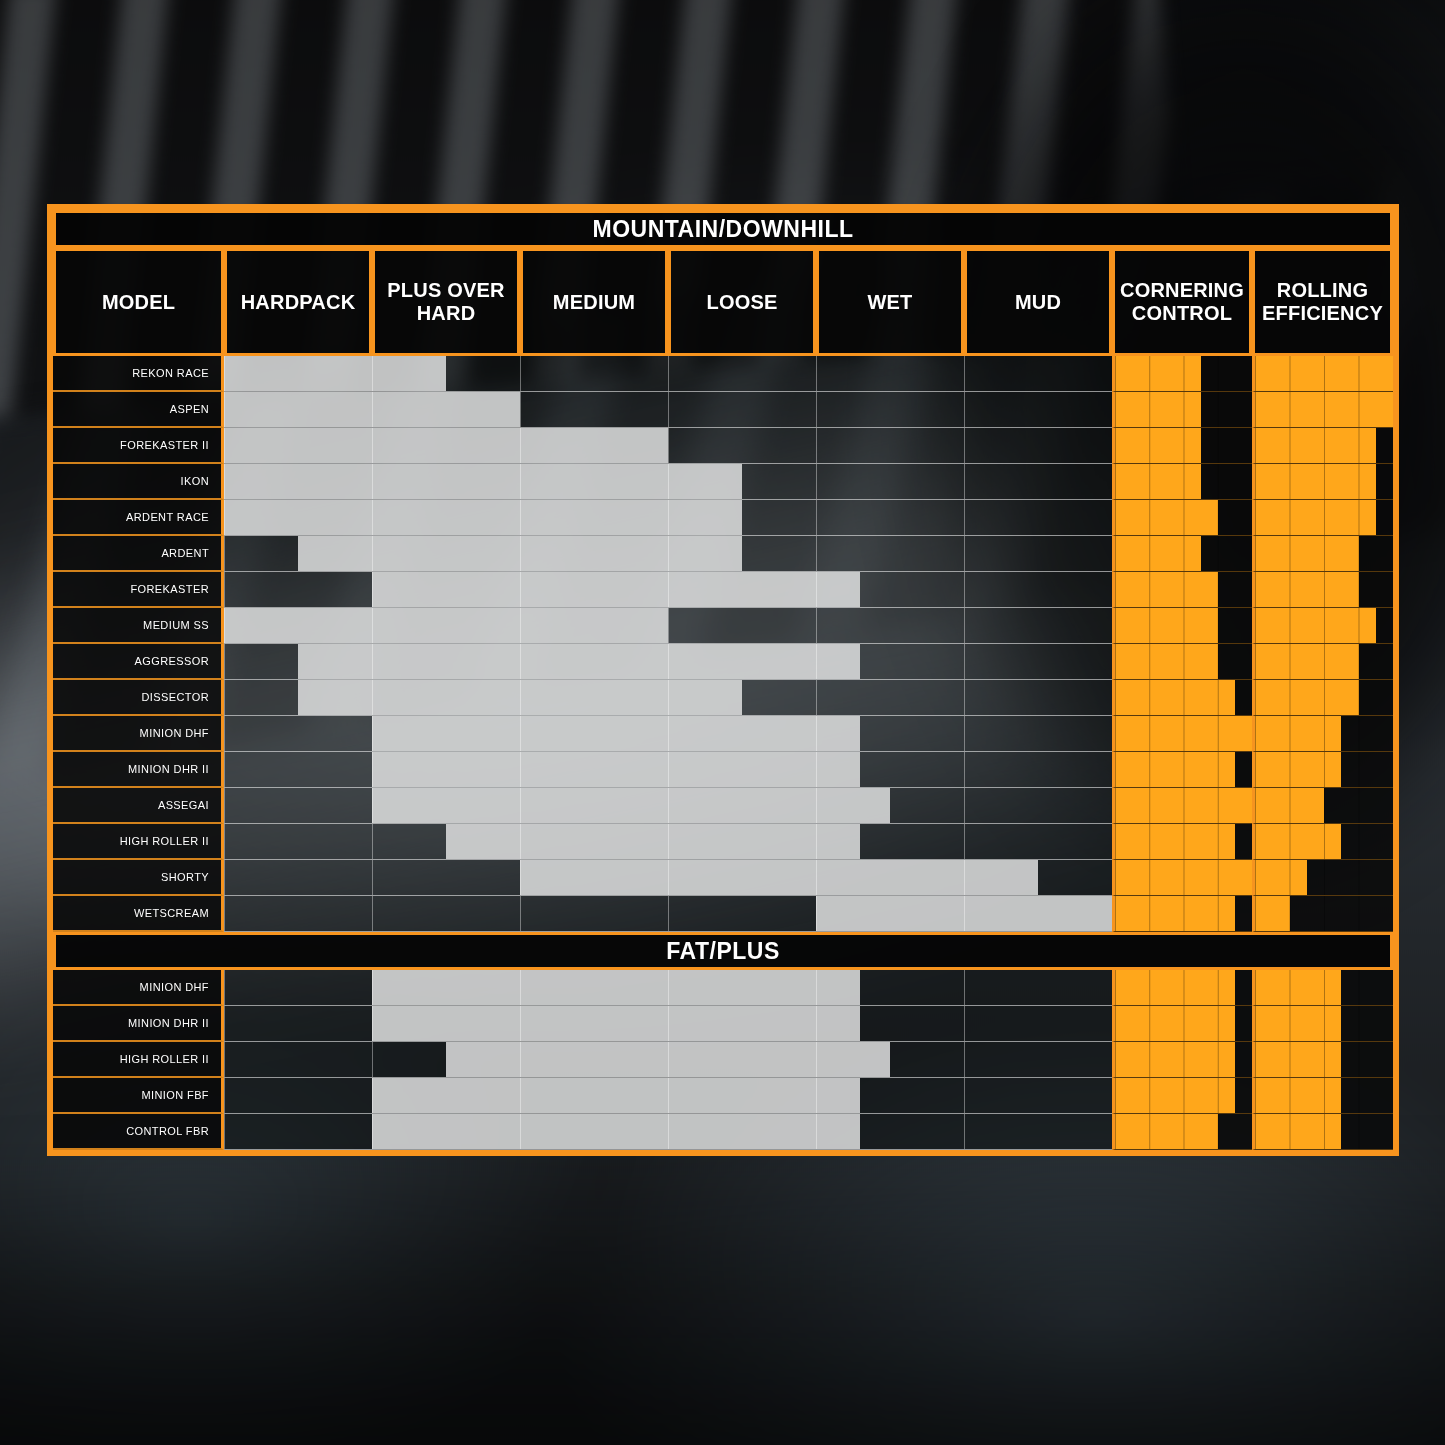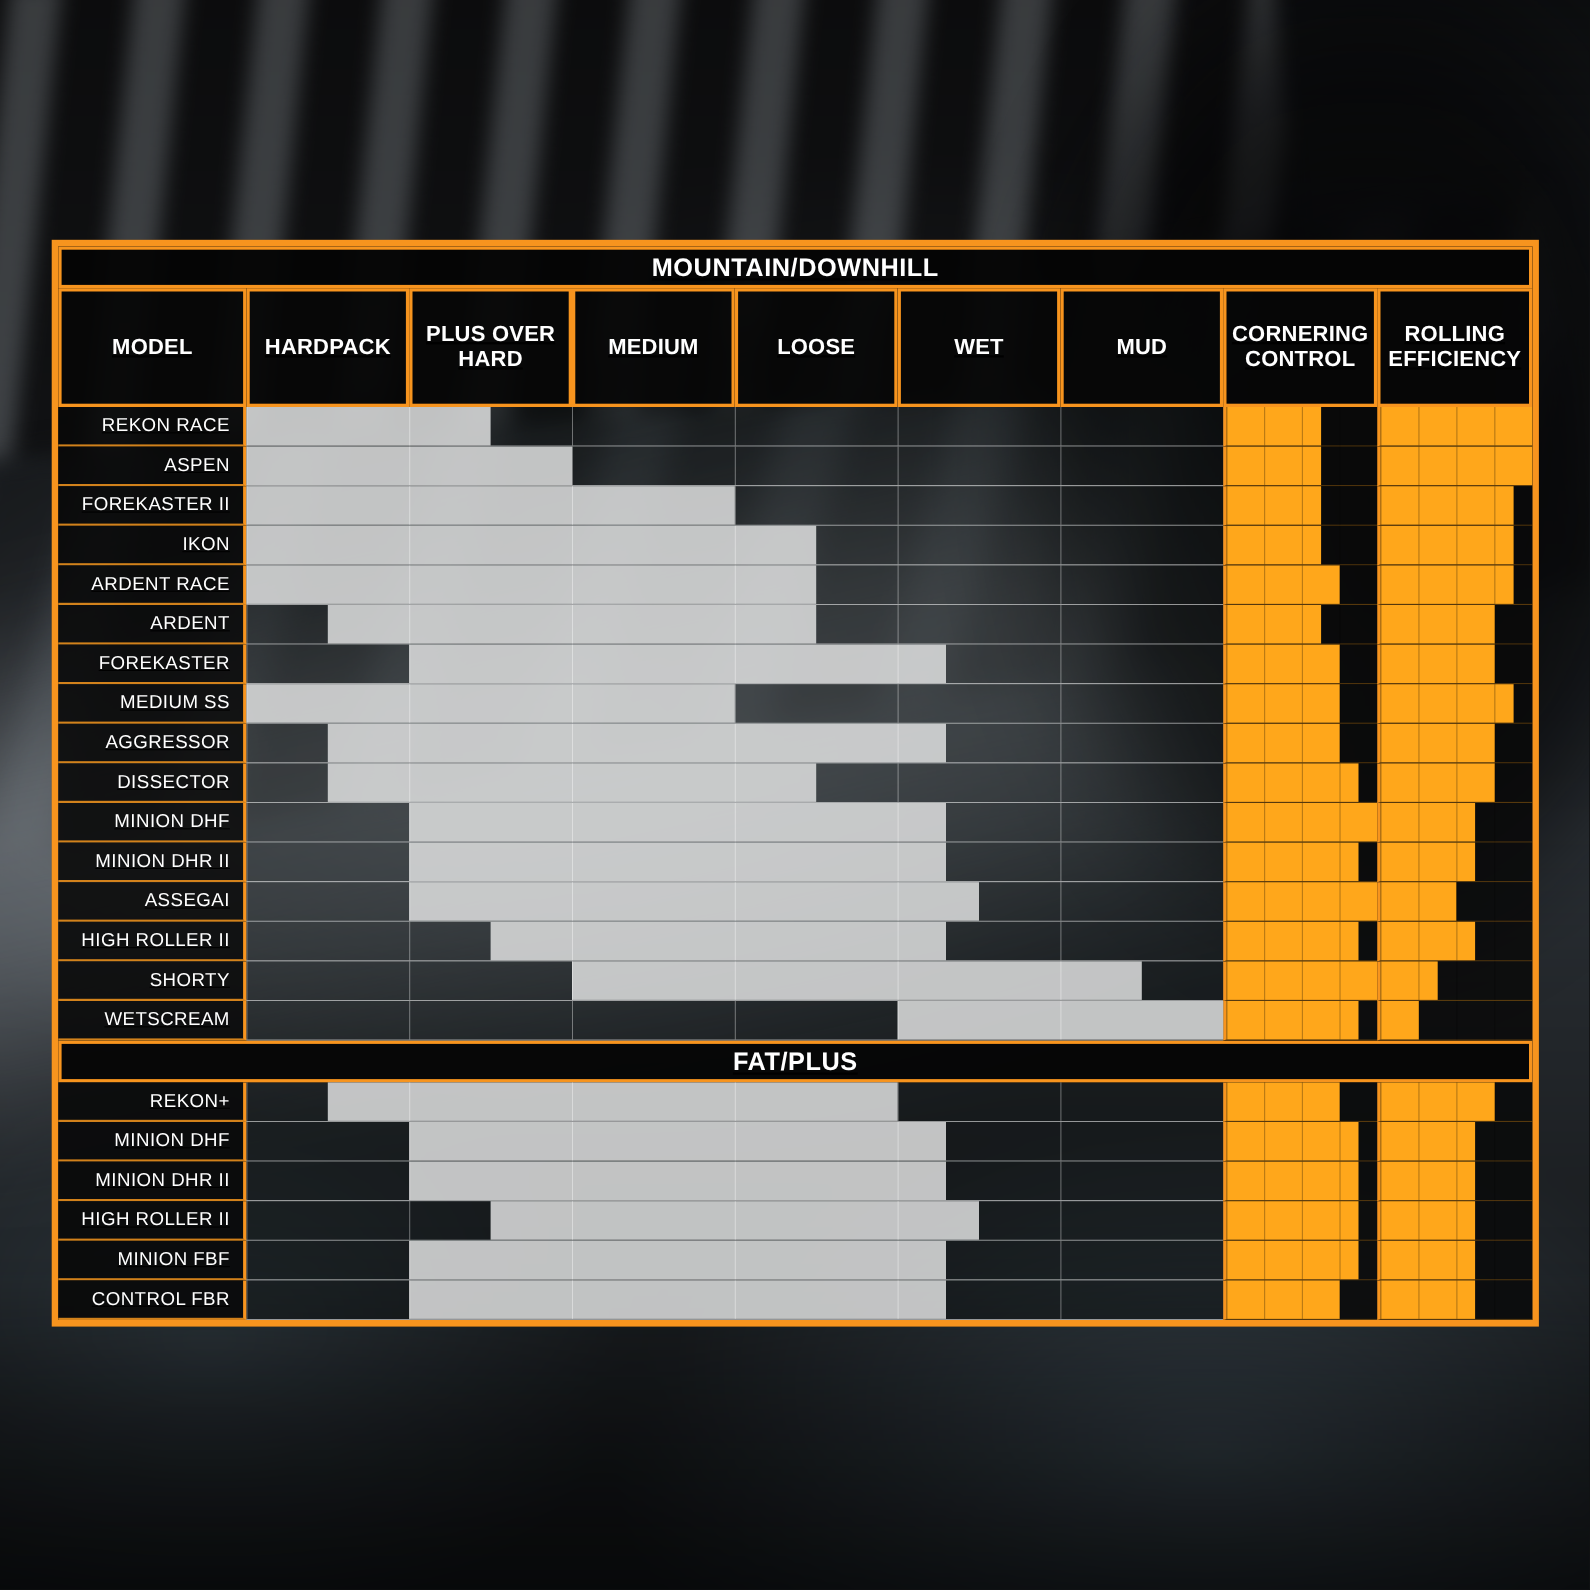--- a/index.html
+++ b/index.html
@@ -30,34 +30,34 @@
     transform:rotate(-10deg);filter:blur(14px);opacity:.55;}
   .bg .streak{position:absolute;left:-120px;top:430px;width:1350px;height:520px;transform:rotate(-12deg);
     background:linear-gradient(180deg, transparent, rgba(192,199,206,.34) 38%, rgba(192,199,206,.30) 62%, transparent);
     filter:blur(38px);}
   .bg .darkright{position:absolute;right:-140px;top:-80px;width:680px;height:980px;
     background:radial-gradient(closest-side, rgba(4,4,5,.96), rgba(4,4,5,.65) 70%, transparent);filter:blur(34px);}
   .bg .darkbottom{position:absolute;left:-60px;bottom:-120px;width:1600px;height:420px;
     background:linear-gradient(0deg, rgba(6,7,8,.95), rgba(6,7,8,.4) 70%, transparent);filter:blur(22px);}
 
   
-  .chart{position:absolute;left:47px;top:218px;width:1352px;
-    border:6px solid var(--orange);background:rgba(10,12,14,.22);text-decoration:underline;}
+  .chart{position:absolute;left:47px;top:204px;width:1352px;
+    border:6px solid var(--orange);background:rgba(10,12,14,.22);}
   .grid{display:grid;grid-template-columns:171px repeat(6,148px) 140px 141px;}
 
   .section-title{height:38px;border:3px solid var(--orange);background:rgba(5,5,5,.95);
     color:#fff;font-weight:bold;font-size:23px;letter-spacing:.5px;
     display:flex;align-items:center;justify-content:center;}
 
   .header-row .hcell{height:108px;border:3px solid var(--orange);background:rgba(6,6,6,.92);
     color:#fff;font-weight:bold;font-size:20px;line-height:1.15;text-align:center;
     display:flex;align-items:center;justify-content:center;padding:0 6px;letter-spacing:.2px;}
 
   .row{height:36px;}
-  .row .model{grid-column:1;background:rgba(8,8,8,.85);color:#fff;font-size:17px;letter-spacing:.4px;
+  .row .model{grid-column:1;background:rgba(8,8,8,.85);color:#fff;font-size:11px;letter-spacing:.4px;
     display:flex;align-items:center;justify-content:flex-end;padding-right:12px;
     border-right:3px solid var(--orange);border-bottom:2px solid rgba(244,150,30,.85);}
   .row .terrain{grid-column:2/8;position:relative;background:rgba(15,17,19,.28);
     border-bottom:1px solid rgba(255,255,255,.55);}
   .row .terrain::after{content:"";position:absolute;inset:0;z-index:2;pointer-events:none;
     background:linear-gradient(90deg, rgba(255,255,255,.38) 1px, transparent 1px);
     background-size:16.6667% 100%;}
   .row .terrain .bar{position:absolute;top:0;bottom:0;z-index:1;background:rgba(222,223,224,.86);}
   .row .rating{position:relative;background:rgba(10,10,10,.82);
     border-left:3px solid var(--orange);border-bottom:1px solid rgba(150,95,15,.55);}
@@ -290,32 +290,20 @@
           <div class="rating re">
             <div class="fill" style="width: 25%;"></div>
           </div>
         </div>
       </div>
 
     <div class="section-title">FAT/PLUS</div>
 
     <div id="section-1-rows">
         <div class="grid row">
-          <div class="model">REKON+</div>
-          <div class="terrain">
-            <div class="bar" style="left: 8.33333%; width: 58.3333%;"></div>
-          </div>
-          <div class="rating cc">
-            <div class="fill" style="width: 75%;"></div>
-          </div>
-          <div class="rating re">
-            <div class="fill" style="width: 75%;"></div>
-          </div>
-        </div>
-        <div class="grid row">
           <div class="model">MINION DHF</div>
           <div class="terrain">
             <div class="bar" style="left: 16.6667%; width: 55%;"></div>
           </div>
           <div class="rating cc">
             <div class="fill" style="width: 87.5%;"></div>
           </div>
           <div class="rating re">
             <div class="fill" style="width: 62.5%;"></div>
           </div>

